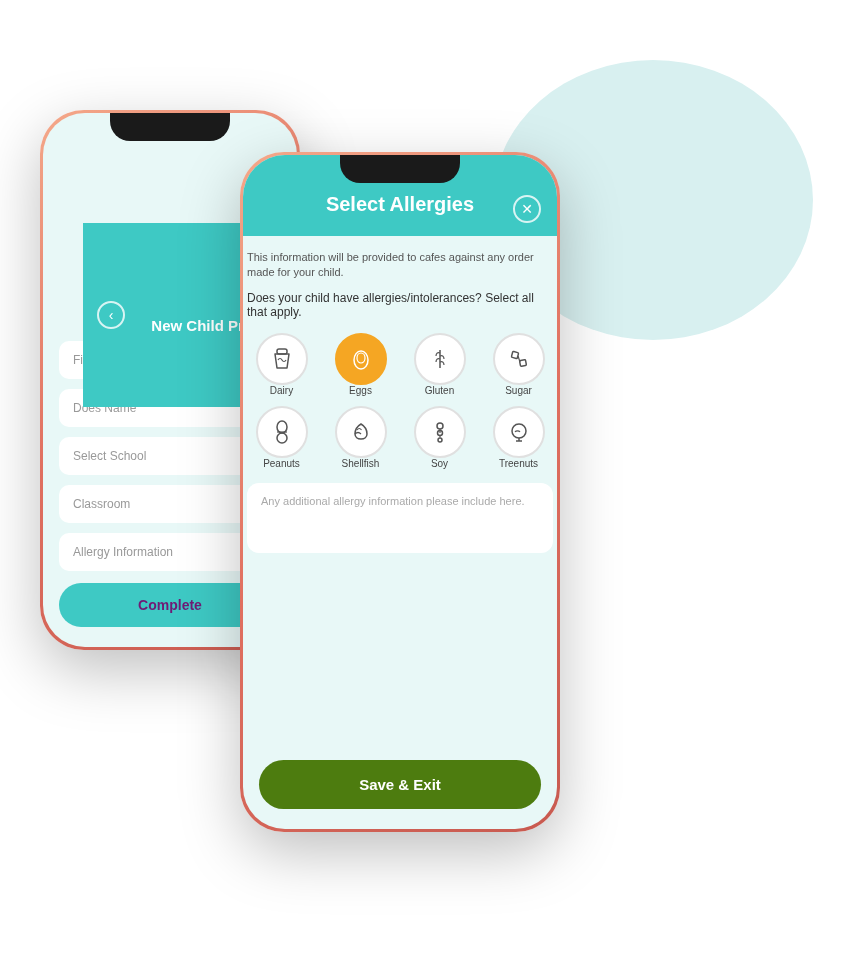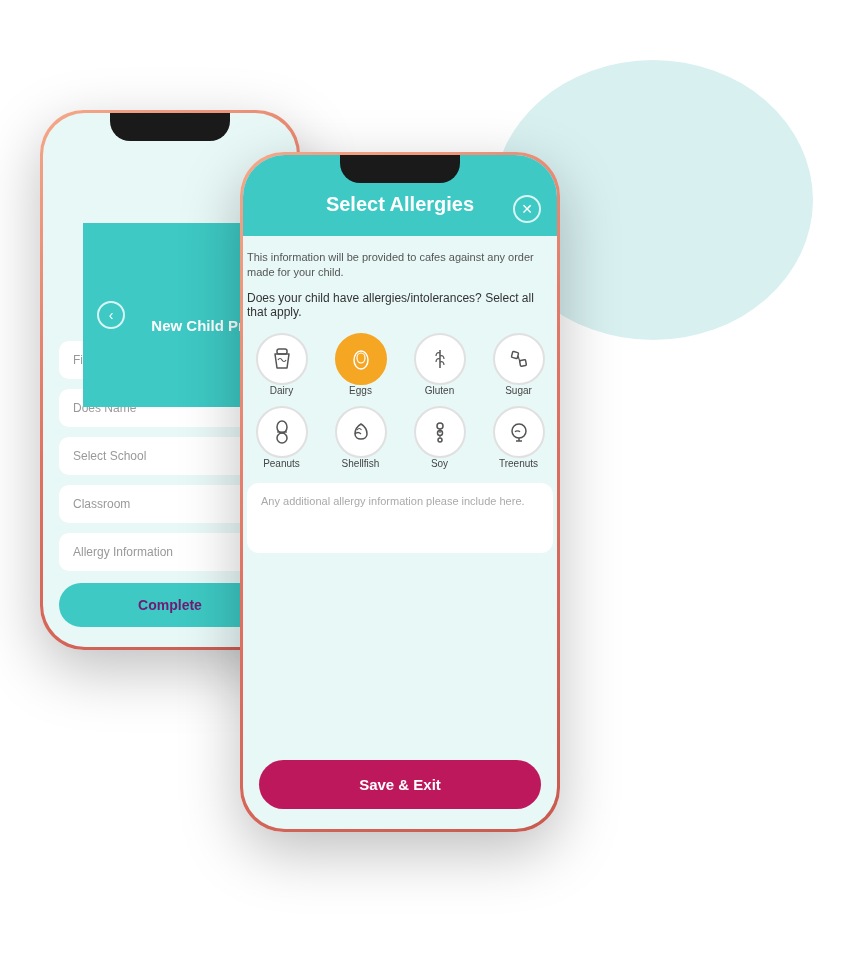--- a/index.html
+++ b/index.html
@@ -292,21 +292,21 @@
       background: #fff;
       border-radius: 12px;
       padding: 12px 14px;
       min-height: 70px;
       font-size: 11px;
       color: #aaa;
     }
 
     .save-btn {
       margin: 12px 16px 20px;
-      background: #be185d;
+      background: #4d7c0f;
       border-radius: 28px;
       padding: 16px;
       text-align: center;
       color: #fff;
       font-size: 15px;
       font-weight: 600;
     }
 
     
     .icon-svg {

